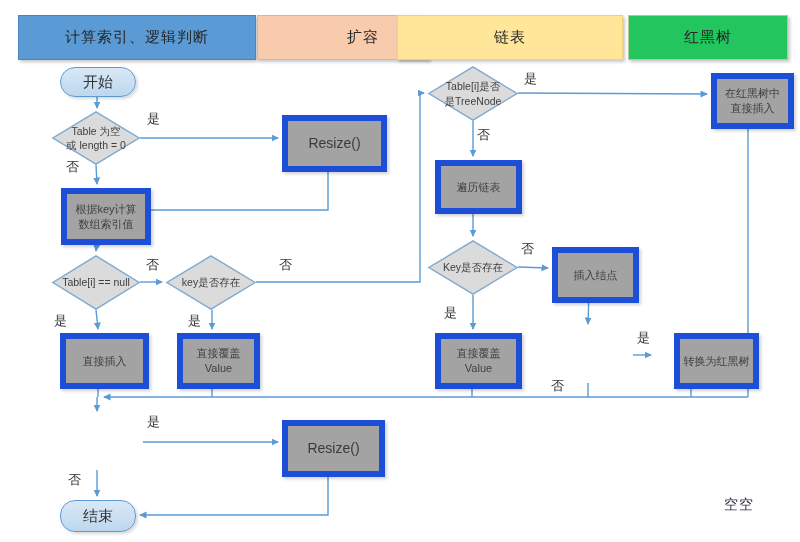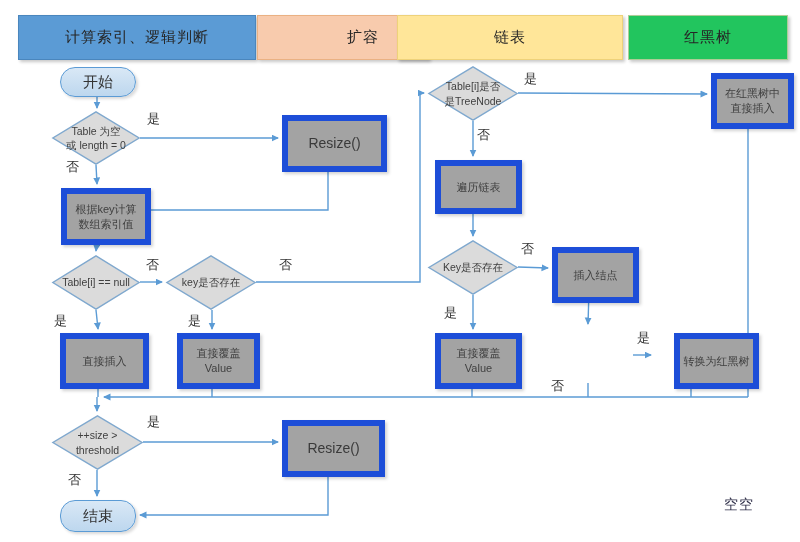--- a/index.html
+++ b/index.html
@@ -130,27 +130,20 @@
       </svg>
     <span class="dlabel">Table[i]是否
 是TreeNode</span>
   </div>
   <div class="node diamond" style="left:428px;top:240px;width:90px;height:55px;">
     <svg viewBox="0 0 100 60" preserveAspectRatio="none">
         <polygon points="50,1 99,30 50,59 1,30"></polygon>
       </svg>
     <span class="dlabel">Key是否存在</span>
   </div>
-  <div class="node diamond" style="left:52px;top:415px;width:91px;height:55px;">
-    <svg viewBox="0 0 100 60" preserveAspectRatio="none">
-        <polygon points="50,1 99,30 50,59 1,30"></polygon>
-      </svg>
-    <span class="dlabel">++size &gt;
-threshold</span>
-  </div>
 
   <div class="node process big" style="left:282px;top:115px;width:93px;height:45px;">
     <span>Resize()</span>
   </div>
   <div class="node process" style="left:61px;top:188px;width:78px;height:45px;">
     <span>根据key计算
 数组索引值</span>
   </div>
   <div class="node process" style="left:60px;top:333px;width:77px;height:44px;">
     <span>直接插入</span>

